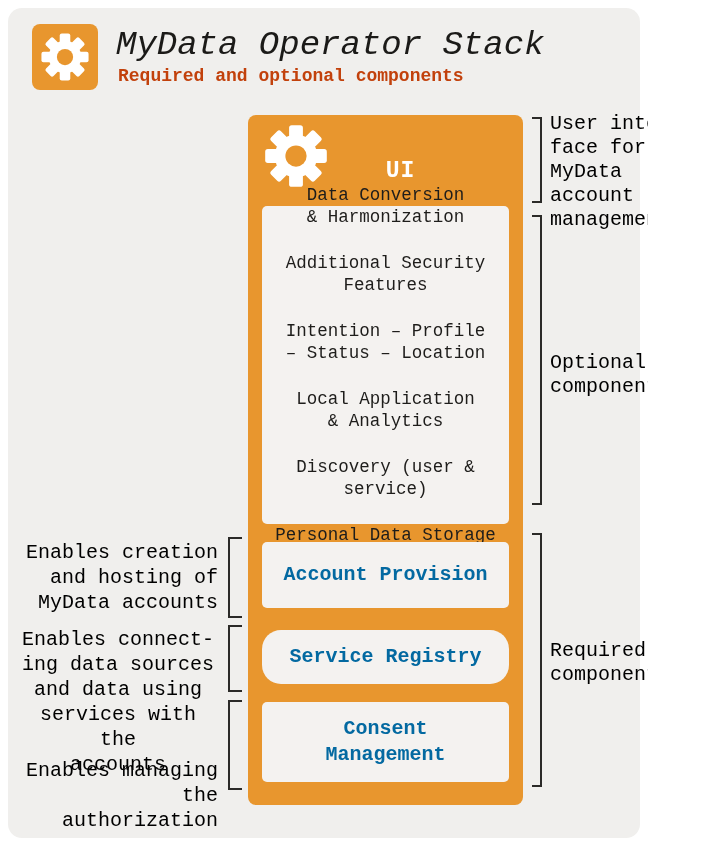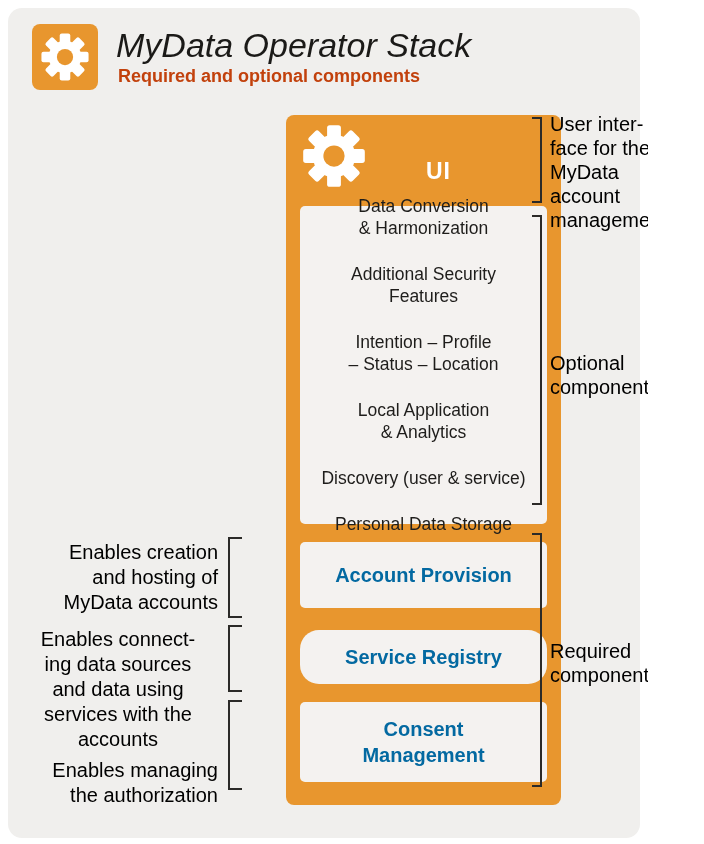--- a/index.html
+++ b/index.html
@@ -8,21 +8,21 @@
     --panel:#F4F2F0;
     --ink:#211F1D;
     --bracket:#2B2A28;
   }
   *{margin:0;padding:0;box-sizing:border-box;}
   html,body{background:#ffffff;}
   #screen{
     position:relative;
     width:648px;height:844px;
     background:#ffffff;
-    font-family:Liberation Sans, sans-serif;
+    font-family:Liberation Mono, monospace;
     color:var(--ink);
     overflow:hidden;
   }
   .card{
     position:absolute;left:8px;top:8px;right:8px;bottom:6px;
     background:var(--card);
     border-radius:14px;
   }
   
   .header-icon{
@@ -37,21 +37,21 @@
     color:#1B1A18;white-space:nowrap;
   }
   .subtitle{
     position:absolute;left:118px;top:63px;
     font-weight:bold;font-size:18px;line-height:26px;
     color:#c2410c;white-space:nowrap;
   }
   
   .stack{
     position:absolute;left:248px;top:115px;width:275px;height:690px;
-    background:var(--orange);border-radius:8px;margin-left:38px;
+    background:var(--orange);border-radius:8px;
   }
   .ui-gear{
     position:absolute;left:14px;top:7px;width:68px;height:68px;
   }
   .ui-gear svg{width:68px;height:68px;}
   .ui-label{
     position:absolute;left:30px;right:0;top:43px;
     text-align:center;
     color:#ffffff;font-weight:bold;font-size:23px;letter-spacing:1px;
   }

